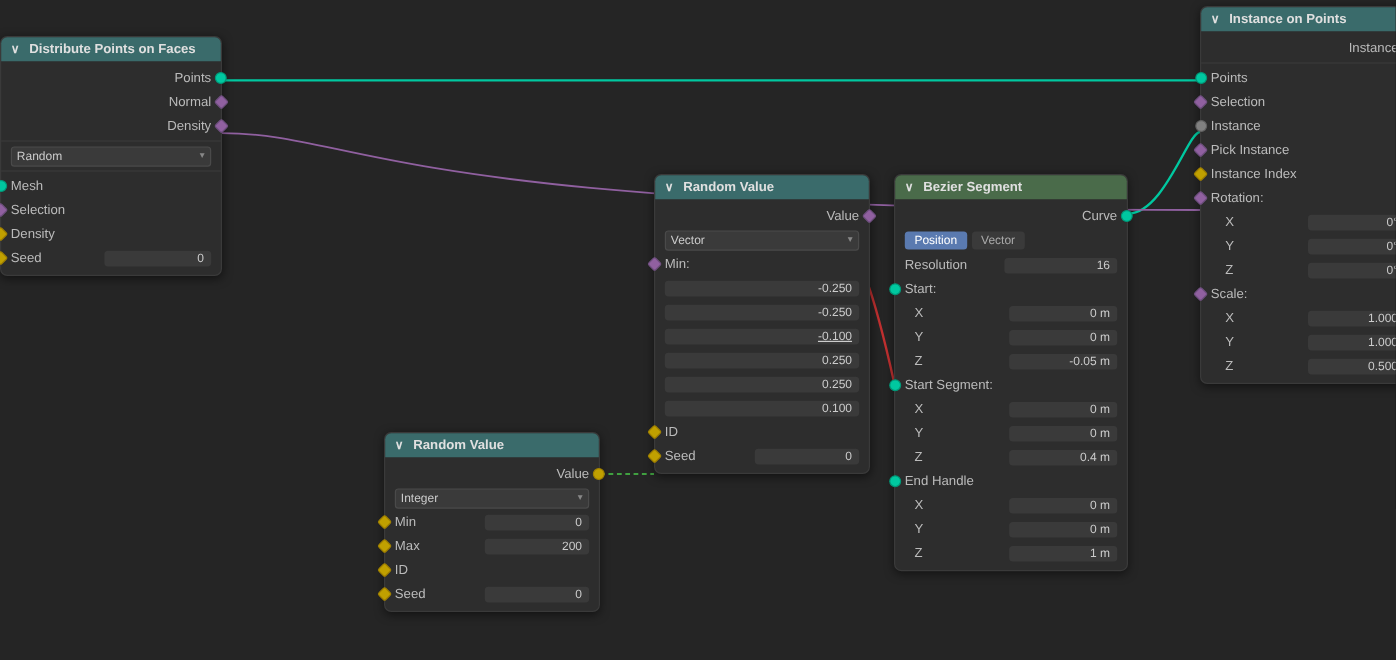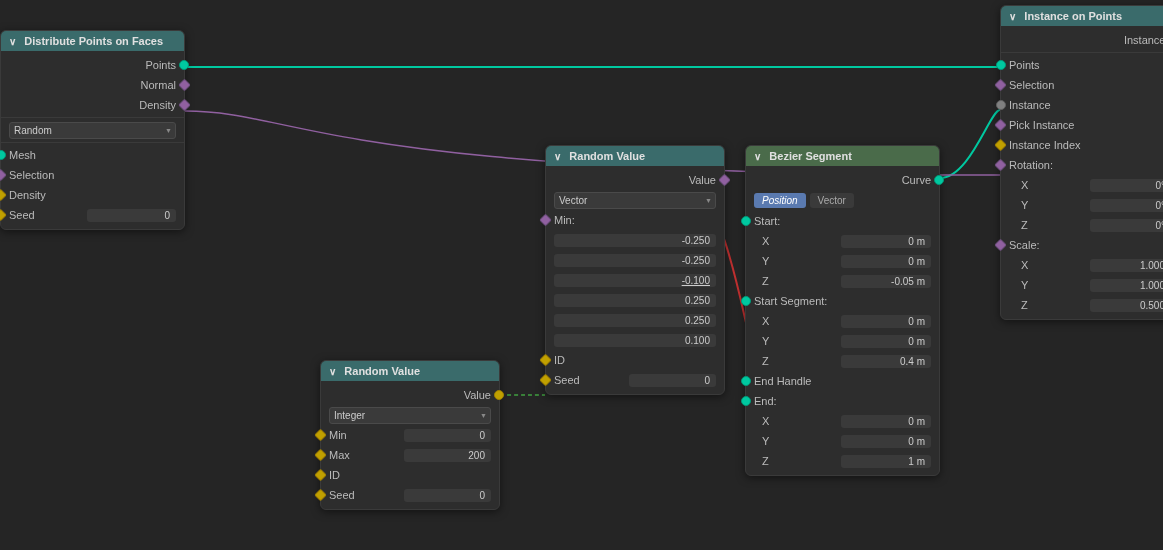--- a/index.html
+++ b/index.html
@@ -124,21 +124,20 @@
     .tab-btn {
       padding: 2px 8px;
       border-radius: 3px;
       font-size: 10px;
       cursor: pointer;
       border: none;
     }
     .tab-btn.active {
       background-color: #5a7ab0;
       color: white;
-      font-style: italic;
     }
     .tab-btn.inactive {
       background-color: #3a3a3a;
       color: #aaa;
     }
     .tabs-row {
       display: flex;
       gap: 4px;
       padding: 3px 8px;
     }
@@ -386,20 +385,24 @@
     </div>
     <div class="node-body">
       <div class="node-row output">
         <span class="label right">Curve</span>
         <div class="socket teal right" style="right:-5px;position:absolute;"></div>
       </div>
       <div class="tabs-row">
         <button class="tab-btn active">Position</button>
         <button class="tab-btn inactive">Vector</button>
       </div>
+      <div class="node-row">
+        <span class="label">Resolution</span>
+        <div class="field-display">16</div>
+      </div>
       <div class="node-row input">
         <div class="socket teal left" style="left:-5px;position:absolute;"></div>
         <span class="label">Start:</span>
       </div>
       <div class="node-row" style="padding-left:16px;">
         <span class="label">X</span>
         <div class="field-display">0 m</div>
       </div>
       <div class="node-row" style="padding-left:16px;">
         <span class="label">Y</span>
@@ -422,24 +425,20 @@
         <div class="field-display">0 m</div>
       </div>
       <div class="node-row" style="padding-left:16px;">
         <span class="label">Z</span>
         <div class="field-display">0.4 m</div>
       </div>
       <div class="node-row input">
         <div class="socket teal left" style="left:-5px;position:absolute;"></div>
         <span class="label">End Handle</span>
       </div>
-      <div class="node-row input">
-        <div class="socket teal left" style="left:-5px;position:absolute;"></div>
-        <span class="label">End:</span>
-      </div>
       <div class="node-row" style="padding-left:16px;">
         <span class="label">X</span>
         <div class="field-display">0 m</div>
       </div>
       <div class="node-row" style="padding-left:16px;">
         <span class="label">Y</span>
         <div class="field-display">0 m</div>
       </div>
       <div class="node-row" style="padding-left:16px;">
         <span class="label">Z</span>

